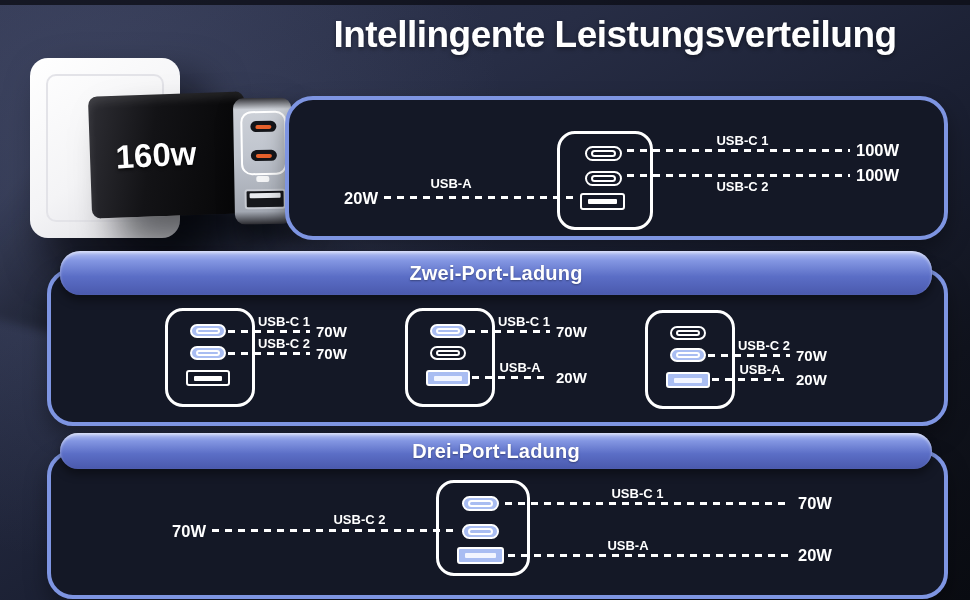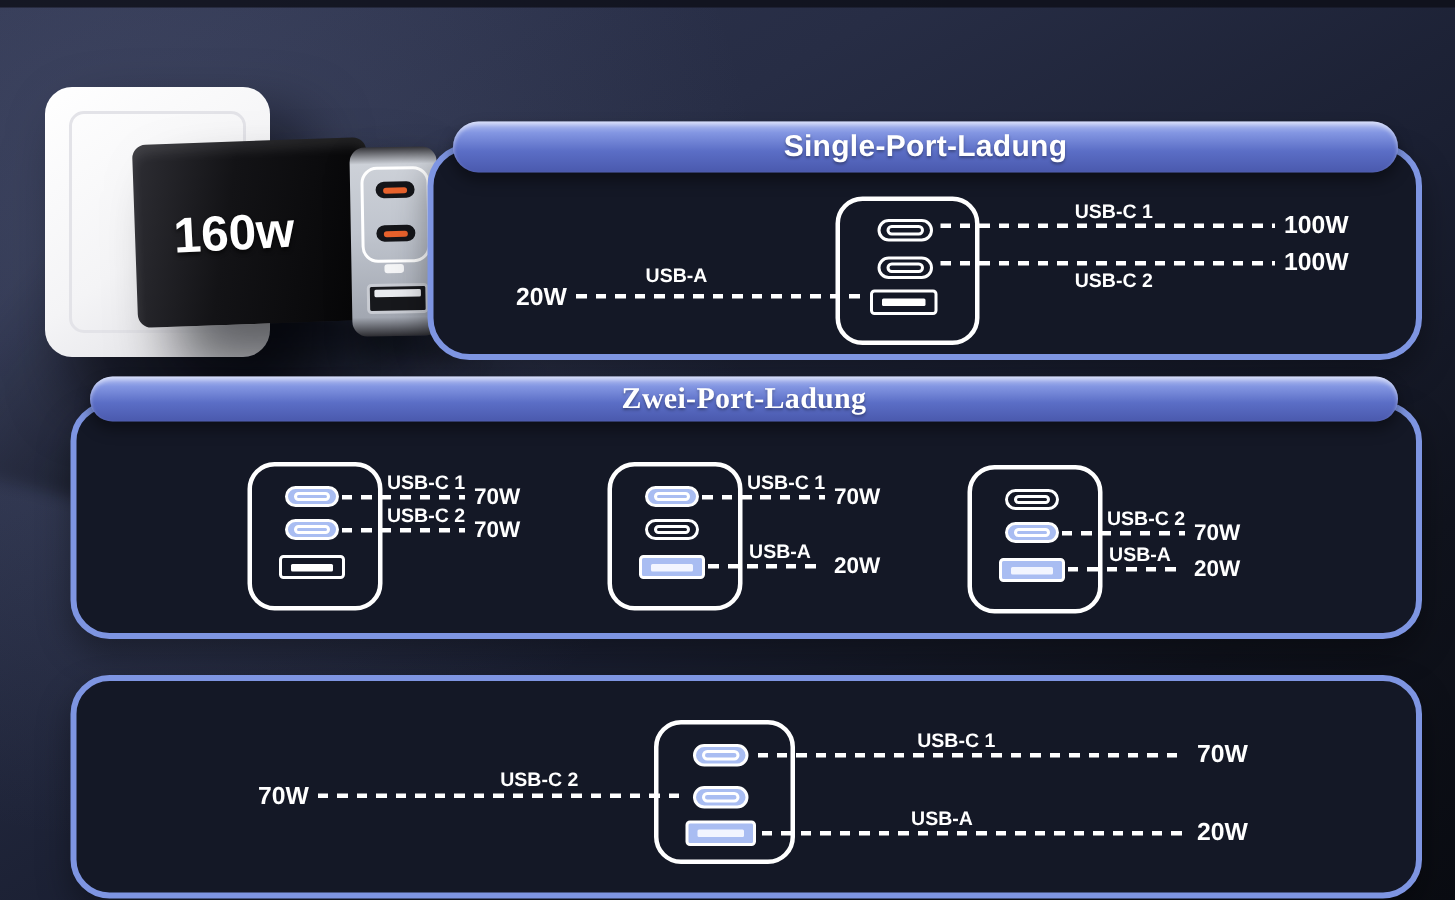--- a/index.html
+++ b/index.html
@@ -89,58 +89,56 @@
   .plabel{font-size:13px;font-weight:700;white-space:nowrap;text-align:center;}
   .pval{font-size:15px;font-weight:700;white-space:nowrap;}
   .pval-lg{font-size:16.5px;font-weight:700;white-space:nowrap;}
 </style>
 </head>
 <body>
 
 <div class="stage">
   <div class="top-strip abs"></div>
 
+  <div class="main-title abs">Intellingente Leistungsverteilung</div>
 
   <div class="photo-wedge abs"></div>
   <div class="outlet-plate abs"></div>
   <div class="charger-body abs">
     <div class="wattage">160w</div>
   </div>
   <div class="charger-face abs">
     <div class="face-outline">
       <div class="usbc-photo" style="top:8px;"></div>
       <div class="usbc-photo" style="top:37px;"></div>
     </div>
     <div class="face-led"></div>
     <div class="usba-photo"></div>
   </div>
 
   <div class="panel-box abs" style="left:285px;top:96px;width:655px;height:136px;"></div>
-  <div class="panel-pill abs" style="left:302px;top:81px;width:630px;height:34px;">
-    <span>Single-Port-Ladung</span>
-  </div>
   <div class="charger-glyph abs" style="left:557px;top:131px;width:90px;height:93px;"></div>
   <span class="usb-c abs inactive" style="left:585px;top:146px;"></span>
   <span class="usb-c abs inactive" style="left:585px;top:171px;"></span>
   <span class="usb-a abs inactive" style="left:580px;top:193px;"></span>
 
   <div class="plabel abs" style="left:705px;top:133px;width:75px;">USB-C 1</div>
   <div class="dash abs" style="left:627px;top:149px;width:223px;"></div>
   <div class="pval-lg abs" style="left:856px;top:141px;">100W</div>
 
   <div class="dash abs" style="left:627px;top:174px;width:223px;"></div>
   <div class="pval-lg abs" style="left:856px;top:166px;">100W</div>
   <div class="plabel abs" style="left:705px;top:179px;width:75px;">USB-C 2</div>
 
   <div class="pval-lg abs" style="left:330px;top:189px;width:48px;text-align:right;">20W</div>
   <div class="plabel abs" style="left:421px;top:176px;width:60px;">USB-A</div>
   <div class="dash abs" style="left:384px;top:196px;width:194px;"></div>
 
   <div class="panel-box abs" style="left:47px;top:268px;width:893px;height:150px;border-radius:26px;"></div>
-  <div class="panel-pill abs" style="left:60px;top:251px;width:872px;height:30px;font-family:Liberation Serif, serif;">
+  <div class="panel-pill abs" style="left:60px;top:251px;width:872px;height:44px;">
     <span>Zwei-Port-Ladung</span>
   </div>
 
   <div class="charger-glyph abs" style="left:165px;top:308px;width:84px;height:93px;"></div>
   <span class="usb-c abs active" style="left:190px;top:324px;width:36px;height:14px;"></span>
   <span class="usb-c abs active" style="left:190px;top:346px;width:36px;height:14px;"></span>
   <span class="usb-a abs inactive" style="left:186px;top:370px;width:44px;height:16px;"></span>
   <div class="plabel abs" style="left:255px;top:314px;width:58px;">USB-C 1</div>
   <div class="dash abs" style="left:228px;top:330px;width:82px;"></div>
   <div class="pval abs" style="left:316px;top:323px;">70W</div>
@@ -164,20 +162,23 @@
   <span class="usb-c abs active" style="left:670px;top:348px;width:36px;height:14px;"></span>
   <span class="usb-a abs active" style="left:666px;top:372px;width:44px;height:16px;"></span>
   <div class="plabel abs" style="left:735px;top:338px;width:58px;">USB-C 2</div>
   <div class="dash abs" style="left:708px;top:354px;width:82px;"></div>
   <div class="pval abs" style="left:796px;top:347px;">70W</div>
   <div class="plabel abs" style="left:735px;top:362px;width:50px;">USB-A</div>
   <div class="dash abs" style="left:712px;top:378px;width:78px;"></div>
   <div class="pval abs" style="left:796px;top:371px;">20W</div>
 
   <div class="panel-box abs" style="left:47px;top:450px;width:893px;height:141px;border-radius:26px;"></div>
+  <div class="panel-pill abs" style="left:60px;top:433px;width:872px;height:36px;">
+    <span>Drei-Port-Ladung</span>
+  </div>
   <div class="charger-glyph abs" style="left:436px;top:480px;width:88px;height:90px;"></div>
   <span class="usb-c abs active" style="left:462px;top:496px;"></span>
   <span class="usb-c abs active" style="left:462px;top:524px;"></span>
   <span class="usb-a abs active" style="left:457px;top:547px;width:47px;"></span>
 
   <div class="plabel abs" style="left:600px;top:486px;width:75px;">USB-C 1</div>
   <div class="dash abs" style="left:505px;top:502px;width:285px;"></div>
   <div class="pval-lg abs" style="left:798px;top:494px;">70W</div>
 
   <div class="pval-lg abs" style="left:158px;top:522px;width:48px;text-align:right;">70W</div>

